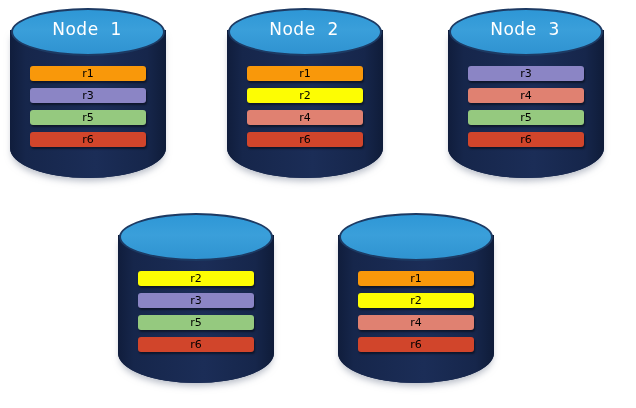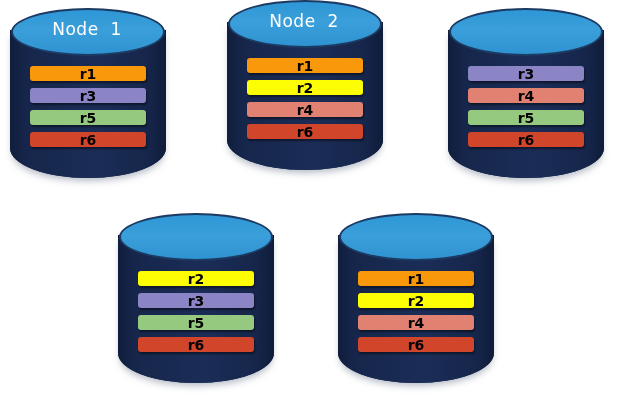--- a/index.html
+++ b/index.html
@@ -95,22 +95,22 @@
     height: 15px;
     margin: 0 auto 7px auto;
     border-radius: 3px;
     box-shadow: 1px 2px 2px rgba(0,0,0,0.45);
     display: flex;
     align-items: center;
     justify-content: center;
   }
 
   .bar-label {
-    font-size: 14px;
-    font-weight: bold;
+    font-size: 11px;
+    font-weight: normal;
     color: #000000;
     line-height: 1;
     font-family: "DejaVu Sans", sans-serif;
   }
 </style>
 </head>
 <body style="background: rgb(255, 255, 255);">
 
 <div id="diagram">
     <div class="node" style="left: 10px; top: 8px;">
@@ -127,21 +127,21 @@
           <span class="bar-label">r3</span>
         </div>
         <div class="bar" style="background: rgb(149, 201, 127);">
           <span class="bar-label">r5</span>
         </div>
         <div class="bar" style="background: rgb(209, 69, 43);">
           <span class="bar-label">r6</span>
         </div>
       </div>
     </div>
-    <div class="node" style="left: 227px; top: 0;">
+    <div class="node" style="left: 227px; top: 8px;">
       <div class="node-body">
         <div class="node-body-inner"></div>
       </div>
       <div class="node-top"></div>
       <div class="node-title">Node  2</div>
       <div class="bars">
         <div class="bar" style="background: rgb(249, 152, 10);">
           <span class="bar-label">r1</span>
         </div>
         <div class="bar" style="background: rgb(253, 253, 3);">
@@ -153,20 +153,21 @@
         <div class="bar" style="background: rgb(209, 69, 43);">
           <span class="bar-label">r6</span>
         </div>
       </div>
     </div>
     <div class="node" style="left: 448px; top: 8px;">
       <div class="node-body">
         <div class="node-body-inner"></div>
       </div>
       <div class="node-top"></div>
+      <div class="node-title">Node  3</div>
       <div class="bars">
         <div class="bar" style="background: rgb(139, 133, 197);">
           <span class="bar-label">r3</span>
         </div>
         <div class="bar" style="background: rgb(224, 129, 113);">
           <span class="bar-label">r4</span>
         </div>
         <div class="bar" style="background: rgb(149, 201, 127);">
           <span class="bar-label">r5</span>
         </div>

